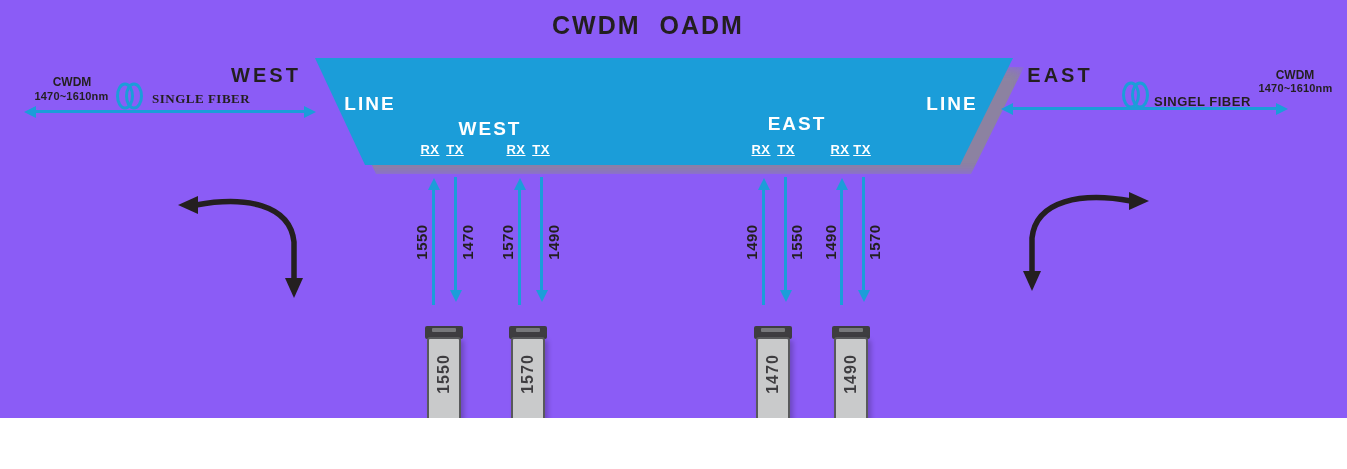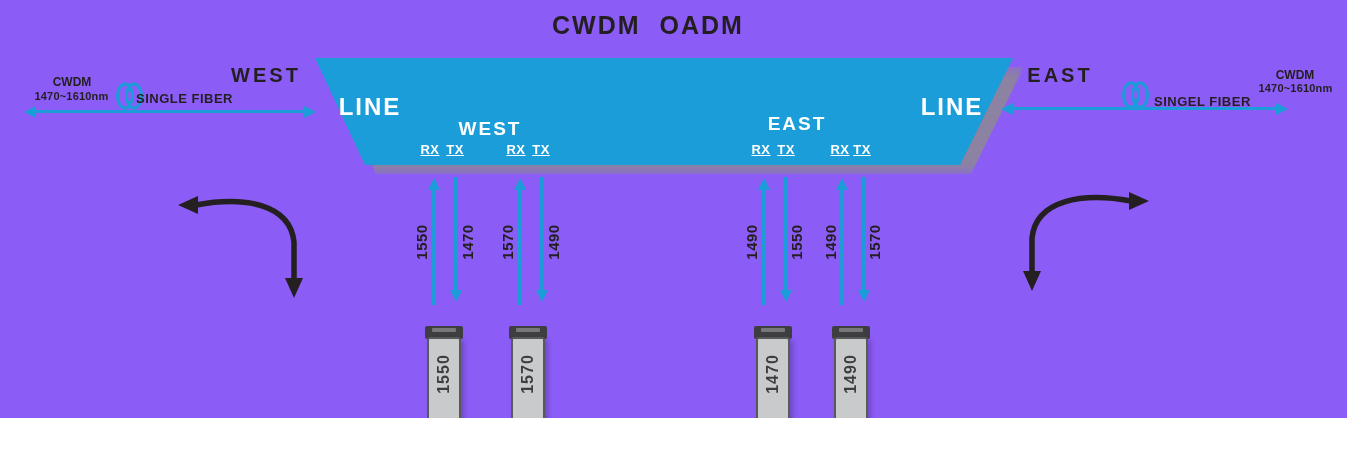--- a/index.html
+++ b/index.html
@@ -18,21 +18,21 @@
   
   .title{left:498px;top:11px;width:300px;font-size:25px;font-weight:bold;letter-spacing:2px;word-spacing:10px;color:var(--ink);}
 
   
   .trap-shadow{left:326px;top:67px;width:698px;height:107px;background:#8c8c8c;opacity:.8;
     clip-path:polygon(0 0,100% 0,calc(100% - 53px) 100%,50px 100%);filter:blur(6px);}
   .trap{left:315px;top:58px;width:698px;height:107px;background:var(--blue);
     clip-path:polygon(0 0,100% 0,calc(100% - 53px) 100%,50px 100%);}
   .wlabel{color:#fff;font-weight:bold;}
   .oadm-label{left:514px;top:73px;width:300px;font-size:22px;letter-spacing:1px;word-spacing:5px;}
-  .line-lbl{font-size:24px;letter-spacing:2px;width:100px;}
+  .line-lbl{font-size:19px;letter-spacing:2px;width:100px;}
   .dir-white{font-size:19px;letter-spacing:2px;width:100px;}
   .port-lbl{font-size:13px;letter-spacing:.5px;width:30px;top:142px;text-decoration:underline;}
 
   
   .varrow{width:3px;background:var(--blue);}
   .varrow.up{top:190px;height:115px;}
   .varrow.up::before{content:"";position:absolute;top:-12px;left:-4.5px;width:0;height:0;
     border-left:6px solid transparent;border-right:6px solid transparent;border-bottom:12px solid var(--blue);}
   .varrow.down{top:177px;height:113px;}
   .varrow.down::after{content:"";position:absolute;bottom:-12px;left:-4.5px;width:0;height:0;
@@ -109,21 +109,21 @@
   <div class="abs wl" style="left:767px;">1550</div>
   <div class="abs wl" style="left:801px;">1490</div>
   <div class="abs wl" style="left:845px;">1570</div>
 
   <div class="abs ctr cwdm" style="left:32px;top:75px;">CWDM</div>
   <div class="abs ctr band" style="left:19px;top:90px;">1470~1610nm</div>
   <svg class="abs curve" style="left:113px;top:79px;" width="34" height="34" viewBox="0 0 34 34">
     <ellipse cx="12" cy="17" rx="7.5" ry="12" fill="none" stroke="#1B9DD9" stroke-width="3"></ellipse>
     <ellipse cx="21" cy="17" rx="7.5" ry="12" fill="none" stroke="#1B9DD9" stroke-width="3"></ellipse>
   </svg>
-  <div class="abs fiberlbl nowrap" style="left:136px;top:91px;">SINGLE FIBER</div>
+  <div class="abs fiberlbl nowrap" style="left:152px;top:91px;font-family:Liberation Serif, serif;">SINGLE FIBER</div>
   <div class="abs ctr dir-black" style="left:216px;top:64px;">WEST</div>
   <div class="abs harrow" style="left:36px;top:110px;width:268px;"></div>
 
   <div class="abs ctr dir-black" style="left:1010px;top:64px;">EAST</div>
   <svg class="abs curve" style="left:1119px;top:78px;" width="34" height="34" viewBox="0 0 34 34">
     <ellipse cx="12" cy="17" rx="7.5" ry="12" fill="none" stroke="#1B9DD9" stroke-width="3"></ellipse>
     <ellipse cx="21" cy="17" rx="7.5" ry="12" fill="none" stroke="#1B9DD9" stroke-width="3"></ellipse>
   </svg>
   <div class="abs fiberlbl nowrap" style="left:1154px;top:94px;">SINGEL FIBER</div>
   <div class="abs ctr cwdm" style="left:1255px;top:68px;">CWDM</div>

